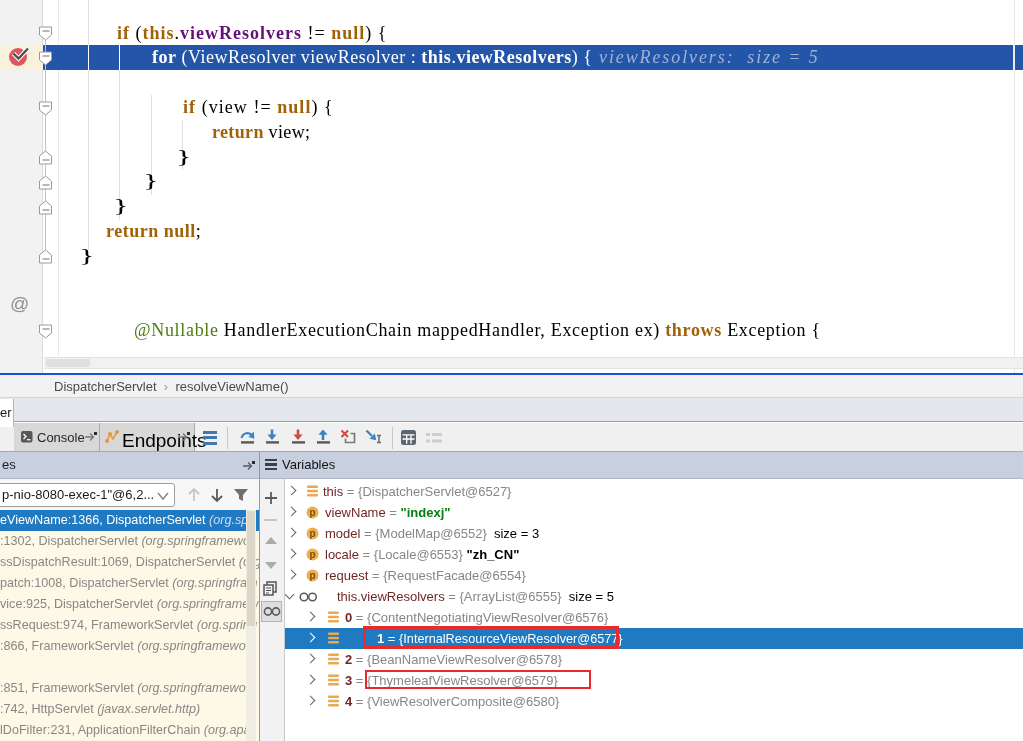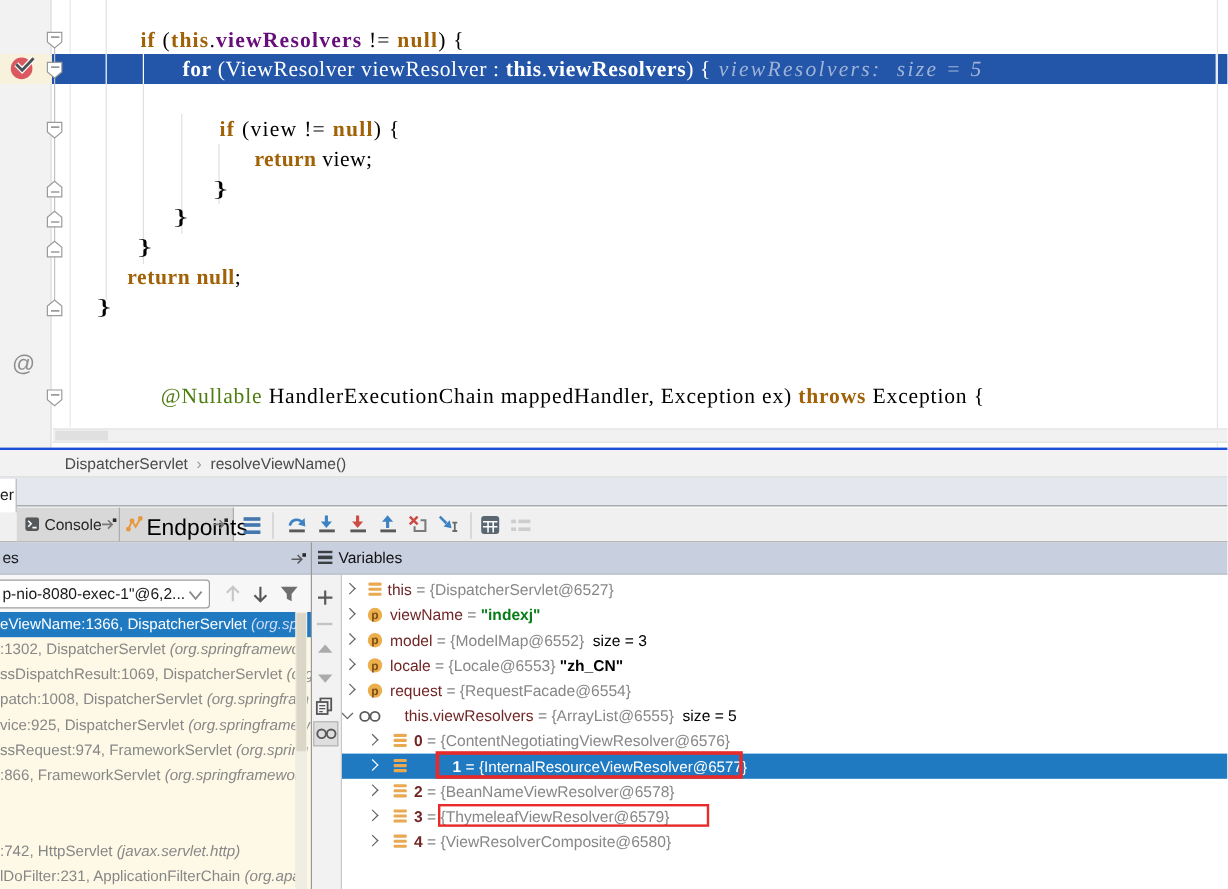--- a/index.html
+++ b/index.html
@@ -210,20 +210,21 @@
     </svg>
 
   <div class="abs" id="frames" style="left:0;top:510px;width:260px;height:231px;background:#FDF9E6;overflow:hidden;">
     <div class="vrow" style="left:0;top:0;width:260px;background:#1F7AC2;color:#fff;">eViewName:1366, DispatcherServlet <i style="color:#cfdef5;">(org.spr</i></div>
     <div class="vrow gy" style="left:0;top:21px;">:1302, DispatcherServlet <i>(org.springframewo</i></div>
     <div class="vrow gy" style="left:0;top:42px;">ssDispatchResult:1069, DispatcherServlet <i>(org</i></div>
     <div class="vrow gy" style="left:0;top:63px;">patch:1008, DispatcherServlet <i>(org.springfram</i></div>
     <div class="vrow gy" style="left:0;top:84px;">vice:925, DispatcherServlet <i>(org.springframew</i></div>
     <div class="vrow gy" style="left:0;top:105px;">ssRequest:974, FrameworkServlet <i>(org.spring</i></div>
     <div class="vrow gy" style="left:0;top:126px;">:866, FrameworkServlet <i>(org.springframewor</i></div>
+    <div class="vrow gy" style="left:0;top:168px;">:851, FrameworkServlet <i>(org.springframewo</i></div>
     <div class="vrow gy" style="left:0;top:189px;">:742, HttpServlet <i>(javax.servlet.http)</i></div>
     <div class="vrow gy" style="left:0;top:210px;">lDoFilter:231, ApplicationFilterChain <i>(org.apa</i></div>
   </div>
 
   <div class="abs" style="left:246px;top:510px;width:10px;height:231px;background:#f0ede2;"></div>
   <div class="abs" style="left:247px;top:511px;width:8px;height:115px;background:#dbd7c8;"></div>
 
   <div class="abs" style="left:259px;top:452px;width:1px;height:289px;background:#999;"></div>
 
   <div class="abs" style="left:260px;top:479px;width:25px;height:262px;background:#f2f2f2;border-right:1px solid #c9c9c9;"></div>

